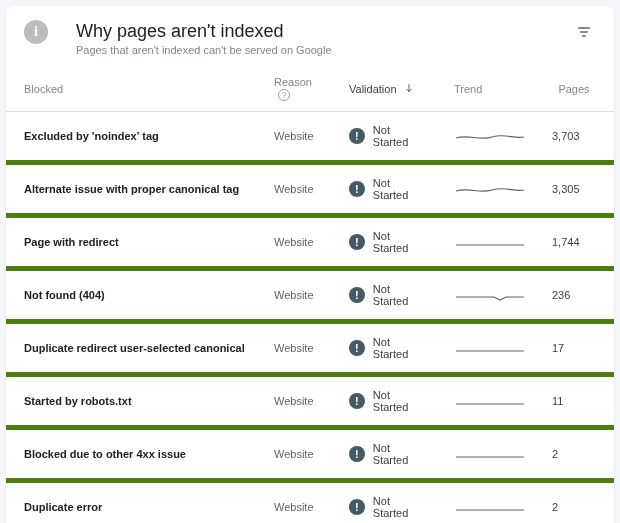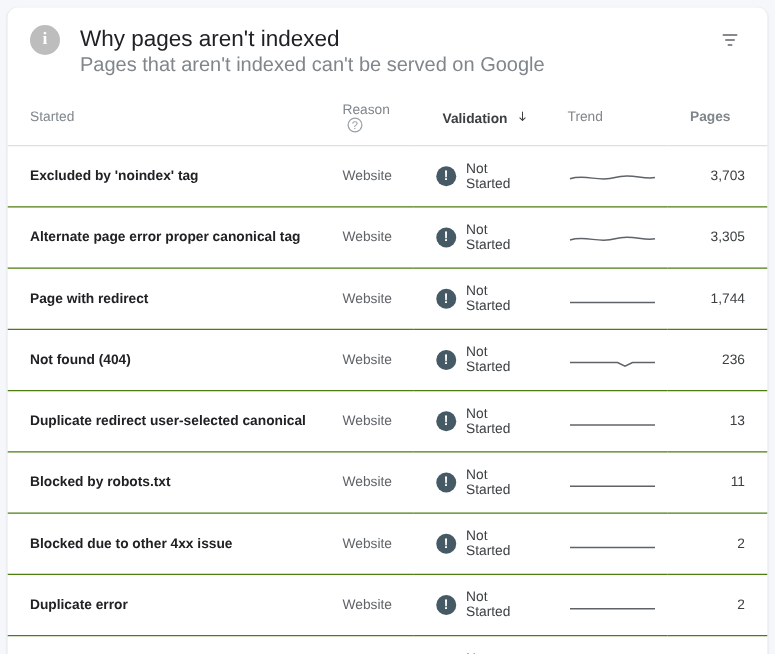--- a/index.html
+++ b/index.html
@@ -32,29 +32,29 @@
     justify-content: center;
     margin-right: 16px;
     flex-shrink: 0;
   }
   .info-circle .glyph {
     font-family: Georgia, serif;
     font-weight: bold;
     color: #fff;
     font-size: 14px;
   }
-  .header-text { flex: 1; }
+  .header-text { flex: 1; margin-left: 12px; }
   .title {
     font-size: 18px;
     font-weight: 500;
     color: #202124;
     line-height: 22px;
   }
   .subtitle {
-    font-size: 16px;
+    font-size: 11px;
     color: #80868b;
     margin-top: 2px;
   }
   .filter-btn {
     width: 24px; height: 24px;
     display: flex;
     align-items: center;
     justify-content: center;
     cursor: pointer;
     color: #5f6368;
@@ -64,31 +64,31 @@
     border-collapse: collapse;
     font-size: 11px;
   }
   thead th {
     text-align: left;
     font-weight: 400;
     color: #80868b;
     padding: 10px 8px 10px 18px;
     border-bottom: 1px solid #e0e0e0;
   }
-  thead th:last-child { padding-right: 18px; text-align: left; font-weight: bold; }
+  thead th:last-child { padding-right: 18px; text-align: center; }
   thead th .sort-arrow { margin-left: 4px; }
-  thead th.validation-col { font-weight: 700; color: #3c4043; text-align: center; }
+  thead th.validation-col { font-weight: 400; color: #3c4043; }
   tbody td {
     padding: 12px 8px 12px 18px;
-    border-bottom: 1px solid #4d7c0f;
+    border-bottom: 5px solid #4d7c0f;
     vertical-align: middle;
     font-size: 11px;
     color: #3c4043;
   }
-  tbody td:last-child { padding-right: 18px; text-align: right; }
+  tbody td:last-child { padding-right: 18px; }
   tbody td.reason { font-weight: 700; color: #202124; }
   tbody td.source { color: #5f6368; }
 
   .validation-cell { display: flex; align-items: center; gap: 8px; }
   .excl-badge {
     width: 16px; height: 16px;
     border-radius: 50%;
     background: #455a64;
     color: #fff;
     font-weight: 700;
@@ -142,21 +142,21 @@
   <table>
     <colgroup>
       <col class="reason-c">
         <col class="source-c">
         <col class="valid-c">
         <col class="trend-c">
         <col class="pages-c">
     </colgroup>
     <thead>
       <tr>
-        <th><span>Started</span></th>
+        <th><span>Blocked</span></th>
         <th>
           <span>Reason</span>
           <span class="help-circ">?</span>
         </th>
         <th class="validation-col">
           <span>Validation</span>
           <span class="sort-arrow">
             <svg width="10" height="10" viewBox="0 0 24 24">
                 <path d="M12 20V4M12 20l-5-5M12 20l5-5" stroke="#3c4043" stroke-width="2" fill="none" stroke-linecap="round"></path>
               </svg>
@@ -177,21 +177,21 @@
             </div>
           </td>
           <td class="trend">
             <svg width="72" height="16">
               <path d="M2 10 C 15 6, 25 13, 38 9 S 60 11, 70 9" stroke="#5f6368" stroke-width="1.2" fill="none"></path>
             </svg>
           </td>
           <td>3,703</td>
         </tr>
         <tr>
-          <td class="reason">Alternate page error proper canonical tag</td>
+          <td class="reason">Alternate issue with proper canonical tag</td>
           <td class="source">Website</td>
           <td>
             <div class="validation-cell">
               <span class="excl-badge">!</span>
               <span>Not Started</span>
             </div>
           </td>
           <td class="trend">
             <svg width="72" height="16">
               <path d="M2 10 C 15 6, 25 13, 38 9 S 60 11, 70 9" stroke="#5f6368" stroke-width="1.2" fill="none"></path>
@@ -238,24 +238,24 @@
             <div class="validation-cell">
               <span class="excl-badge">!</span>
               <span>Not Started</span>
             </div>
           </td>
           <td class="trend">
             <svg width="72" height="16">
               <line x1="2" y1="11" x2="70" y2="11" stroke="#5f6368" stroke-width="1.2"></line>
             </svg>
           </td>
-          <td>13</td>
-        </tr>
-        <tr>
-          <td class="reason">Blocked by robots.txt</td>
+          <td>17</td>
+        </tr>
+        <tr>
+          <td class="reason">Started by robots.txt</td>
           <td class="source">Website</td>
           <td>
             <div class="validation-cell">
               <span class="excl-badge">!</span>
               <span>Not Started</span>
             </div>
           </td>
           <td class="trend">
             <svg width="72" height="16">
               <line x1="2" y1="11" x2="70" y2="11" stroke="#5f6368" stroke-width="1.2"></line>

